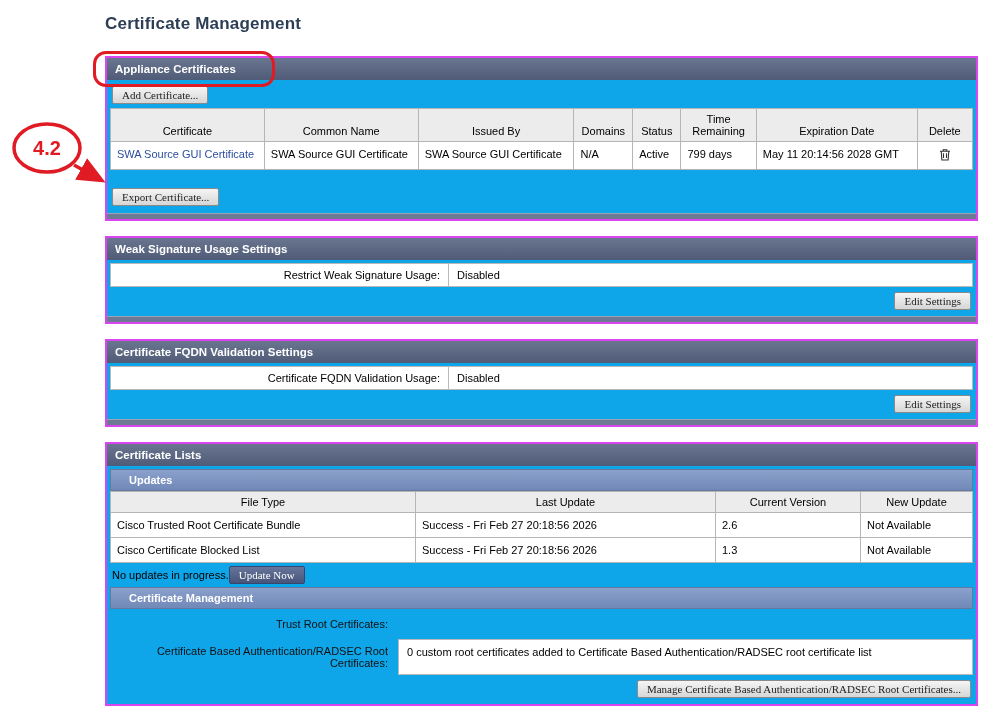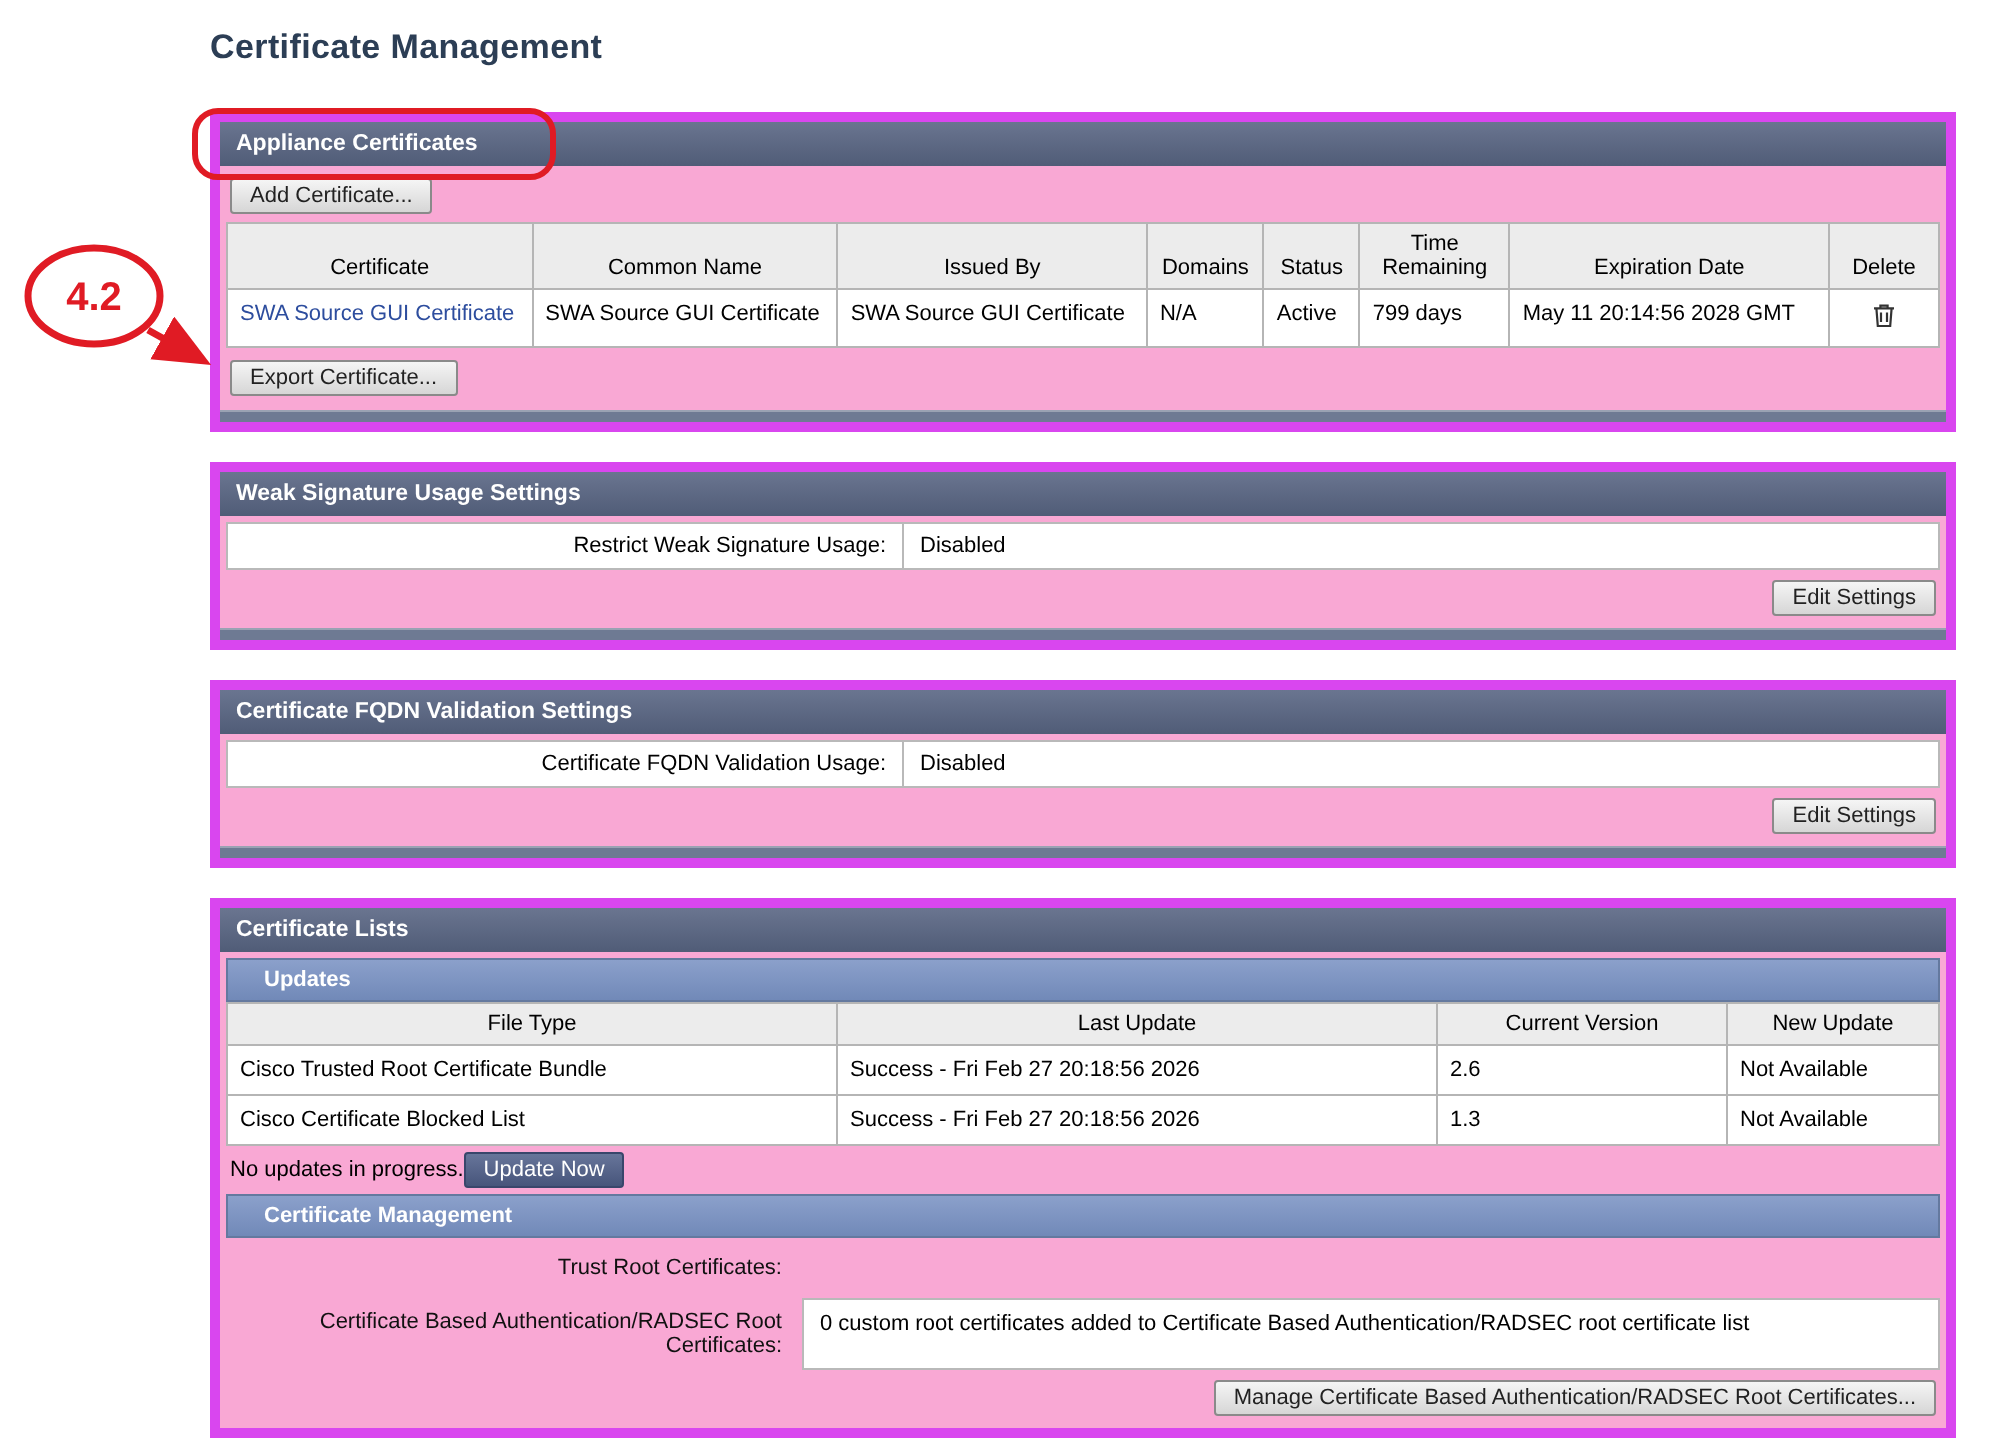--- a/index.html
+++ b/index.html
@@ -10,21 +10,21 @@
     position: relative;
     overflow: hidden;
   }
   .content { position:absolute; left:105px; top:14px; width:873px; }
 
   .page-title {
     font-size:17px; font-weight:bold; color:#2c3e55;
     margin-bottom:22px; letter-spacing:.2px;
   }
 
-  .section { margin-bottom:15px; border:5px solid #d946ef; background:#f9a8d4; }
+  .section { margin-bottom:15px; border:2px solid #d946ef; background:#0ea5e9; }
   .section-header {
     position:relative;
     background:linear-gradient(#6a7590,#505c77);
     color:#fff; font-weight:bold; font-size:11.5px;
     padding:5px 8px;
   }
   .section-footer { height:6px; background:#6e7a93; border-top:1px solid #9aa2b3; }
   .section-body { padding:3px; }
 
   .highlight-box {
@@ -32,21 +32,21 @@
     border:3.5px solid #e01b24; border-radius:13px;
     pointer-events:none; z-index:5;
   }
 
   .btn {
     font-size:11px; color:#222;
     padding:2px 9px;
     background:linear-gradient(#f5f5f5,#d6d6d6);
     border:1px solid #8a8a8a; border-radius:2px;
     cursor:pointer;
-    font-family:Liberation Sans, sans-serif;
+    font-family:Liberation Serif, serif;
   }
   .btn-dark {
     background:linear-gradient(#67759a,#47557b);
     color:#fff; border:1px solid #39466b;
   }
 
   .toolbar { padding:2px 2px 4px 2px; }
 
   table.data-table { width:100%; border-collapse:collapse; background:#fff; font-size:11px; }
   table.data-table th {
@@ -151,21 +151,21 @@
             <td class="center">
               <span style="display:inline-block;cursor:pointer;">
                 <svg width="12" height="13" viewBox="0 0 12 13">
                   <path d="M1 3.2 H11 M4.2 3.2 V1.8 H7.8 V3.2 M2.2 3.2 L2.9 12 H9.1 L9.8 3.2 M4.5 5.2 V10 M7.5 5.2 V10" stroke="#333" stroke-width="1.1" fill="none"></path>
                 </svg>
               </span>
             </td>
           </tr>
         </tbody>
       </table>
-      <div class="toolbar" style="padding-top:5px;">
+      <div class="toolbar" style="padding-top:17px;">
         <button class="btn">Export Certificate...</button>
       </div>
     </div>
     <div class="section-footer"></div>
   </div>
 
   <div class="section">
     <div class="section-header">
       <span>Weak Signature Usage Settings</span>
     </div>

